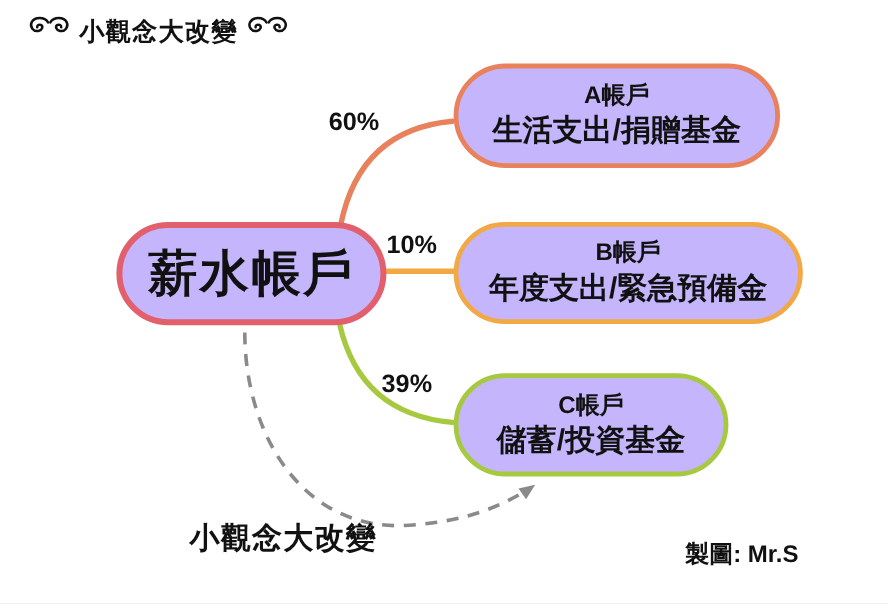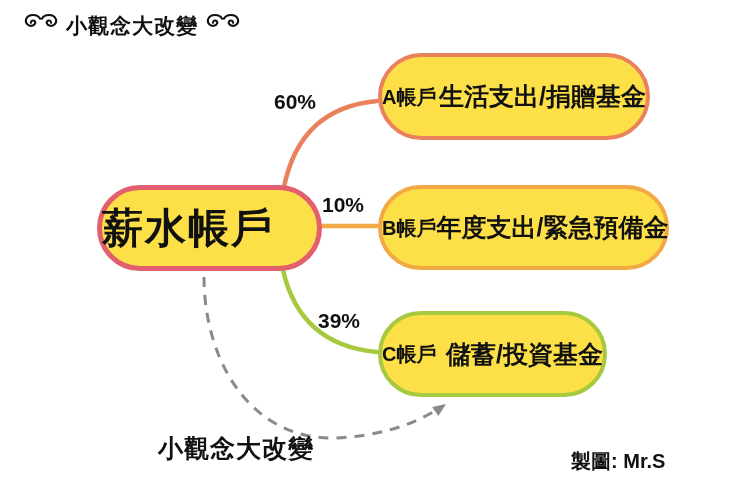--- a/index.html
+++ b/index.html
@@ -15,22 +15,22 @@
   .connector-layer{position:absolute;left:0;top:0;width:740px;height:503px;}
   .header{
     position:absolute;left:24px;top:12px;
     display:flex;align-items:flex-start;gap:8px;
   }
   .header .title-text{
     font-size:21px;font-weight:bold;letter-spacing:1px;white-space:nowrap;
   }
   .ornament{display:block;}
   .node{
-    position:absolute;background:#fde047;border-style:solid;
-    display:flex;flex-direction:row;align-items:center;justify-content:space-between;
+    position:absolute;background:#c4b5fd;border-style:solid;
+    display:flex;flex-direction:column;align-items:center;justify-content:center;
     text-align:center;box-sizing:border-box;
   }
   .node-main{
     left:97px;top:185px;width:225px;height:86px;
     border-width:5px;border-radius:44px;
   }
   .node-main .main-label{font-size:41px;font-weight:bold;letter-spacing:2px;white-space:nowrap;}
   .node-a{left:378px;top:53px;width:272px;height:87px;border-width:4px;border-radius:44px;}
   .node-b{left:378px;top:185px;width:291px;height:85px;border-width:4px;border-radius:43px;}
   .node-c{left:378px;top:311px;width:229px;height:86px;border-width:4px;border-radius:43px;}

